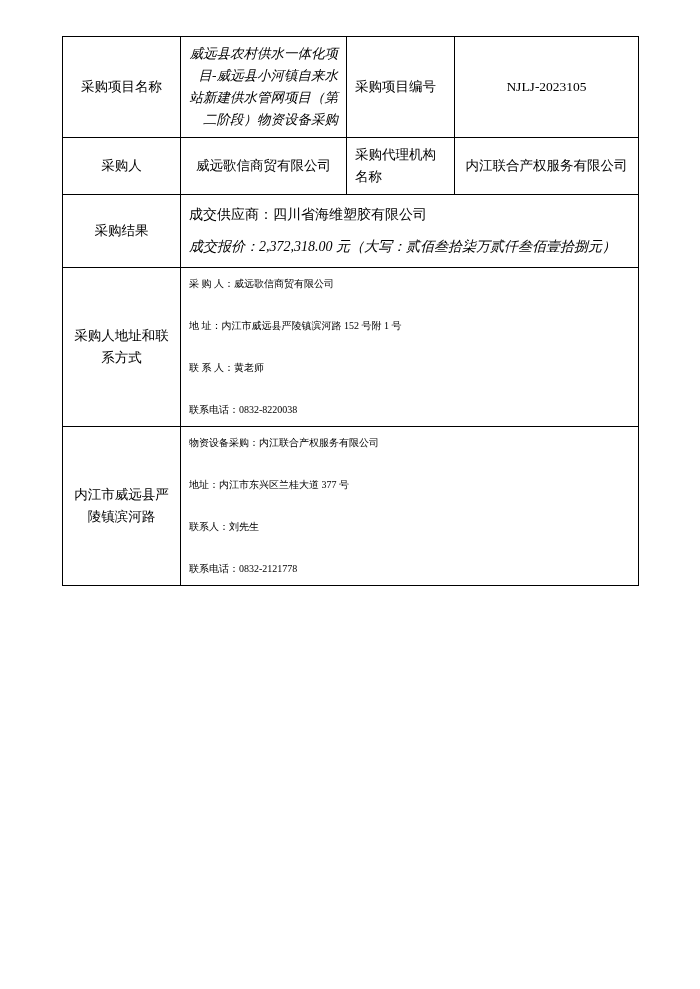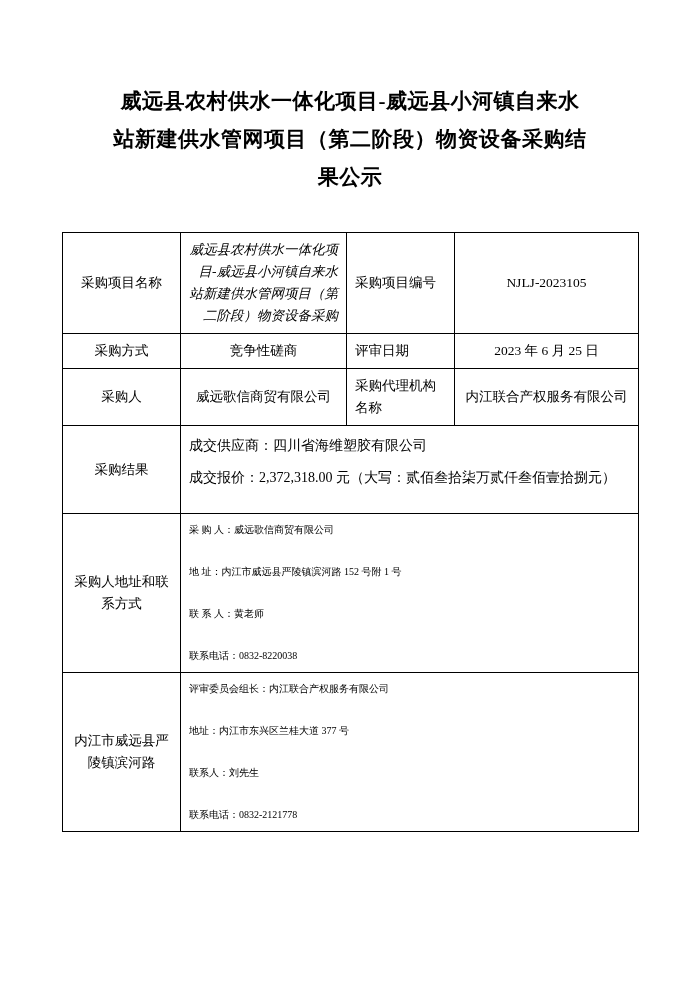--- a/index.html
+++ b/index.html
@@ -68,21 +68,22 @@
   .result-cell {
     text-align: left;
     padding: 10px 9px 10px 9px;
   }
   .result-cell .line {
     margin: 3px 0 10px 0;
     white-space: nowrap;
     font-size: 14px;
   }
   .result-cell .line:last-child {
-    margin-bottom: 18px;
+    margin-bottom: 3px;
+    font-style: italic;
   }
   .members-cell {
     text-align: left;
     padding: 12px 9px;
   }
   .contact-cell {
     text-align: left;
     padding: 16px 9px 16px 18px;
   }
   .contact-cell .row {
@@ -96,42 +97,35 @@
   }
   .tall-label {
     line-height: 22px;
   }
 </style>
 </head>
 <body>
 
 <div class="page">
 
-  <h1 class="doc-title">威远县农村供水一体化项目-威远县小河镇自来水站新建供水管网项目（第二阶段）物资设备采购结果公示</h1>
 
   <div class="table-wrap">
     <table class="main">
       <colgroup>
         <col style="width:118px">
         <col style="width:166px">
         <col style="width:108px">
         <col style="width:184px">
       </colgroup>
       <tbody>
         <tr>
           <td class="label">采购项目名称</td>
           <td class="proj-name-cell">威远县农村供水一体化项目-威远县小河镇自来水站新建供水管网项目（第二阶段）物资设备采购</td>
           <td class="label2">采购项目编号</td>
           <td class="cell-center">NJLJ-2023105</td>
-        </tr>
-        <tr>
-          <td class="label">采购方式</td>
-          <td class="cell-center">竞争性磋商</td>
-          <td class="label2">评审日期</td>
-          <td class="cell-center">2023 年 6 月 25 日</td>
         </tr>
         <tr>
           <td class="label">采购人</td>
           <td class="cell-center">威远歌信商贸有限公司</td>
           <td class="label2">采购代理机构名称</td>
           <td class="cell-center">内江联合产权服务有限公司</td>
         </tr>
         <tr>
           <td class="label">采购结果</td>
           <td class="result-cell" colspan="3">
@@ -153,21 +147,21 @@
             </div>
             <div class="row">
               <span>联系电话：</span><span>0832-8220038</span>
             </div>
           </td>
         </tr>
         <tr>
           <td class="label tall-label">内江市威远县严陵镇滨河路</td>
           <td class="contact-cell" colspan="3">
             <div class="row">
-              <span>评审委员会组长：</span><span>内江联合产权服务有限公司</span>
+              <span>物资设备采购：</span><span>内江联合产权服务有限公司</span>
             </div>
             <div class="row">
               <span>地址：</span><span>内江市东兴区兰桂大道 377 号</span>
             </div>
             <div class="row">
               <span>联系人：</span><span>刘先生</span>
             </div>
             <div class="row">
               <span>联系电话：</span><span>0832-2121778</span>
             </div>

